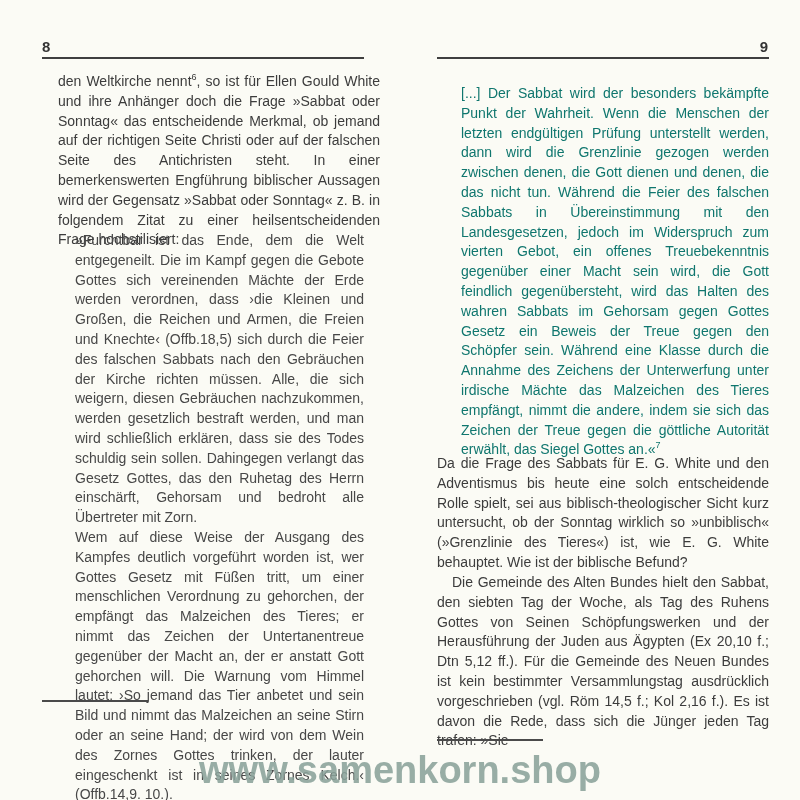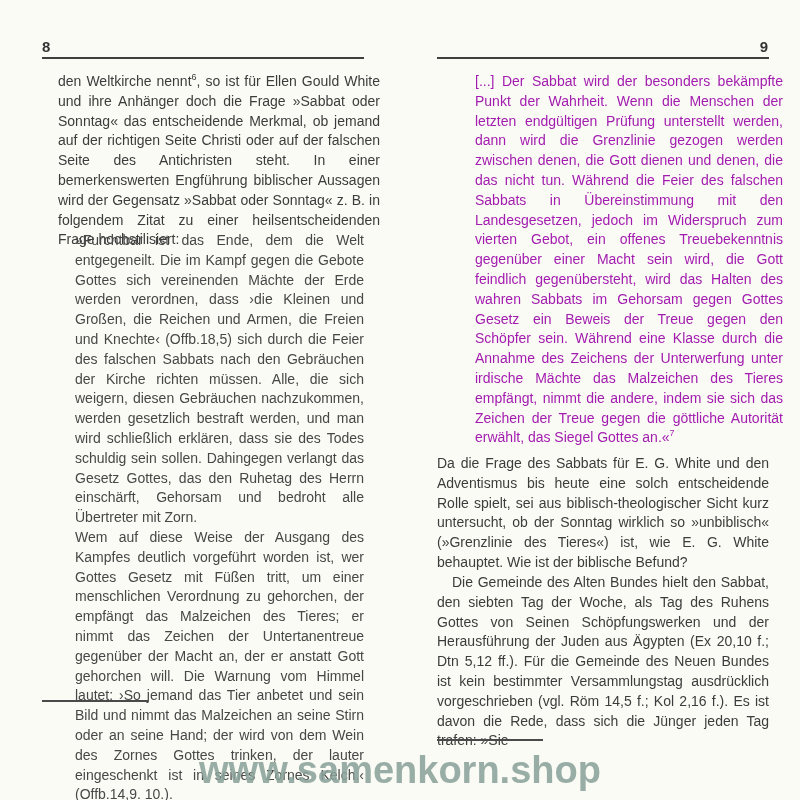--- a/index.html
+++ b/index.html
@@ -55,25 +55,24 @@
 
   .quote-left {
     position: absolute;
     top: 231px;
     left: 33px;
     width: 289px;
     color: #474747;
   }
   .quote-right {
     position: absolute;
-    top: 72px;
+    top: 84px;
     left: 24px;
     width: 308px;
-    color: #a21caf;
-    margin-left: 14px;
+    color: #0f766e;
   }
   .quote p { margin: 0; }
 
   .fn-ref {
     font-size: 9px;
     vertical-align: super;
     line-height: 0;
   }
 
   .section-heading {

